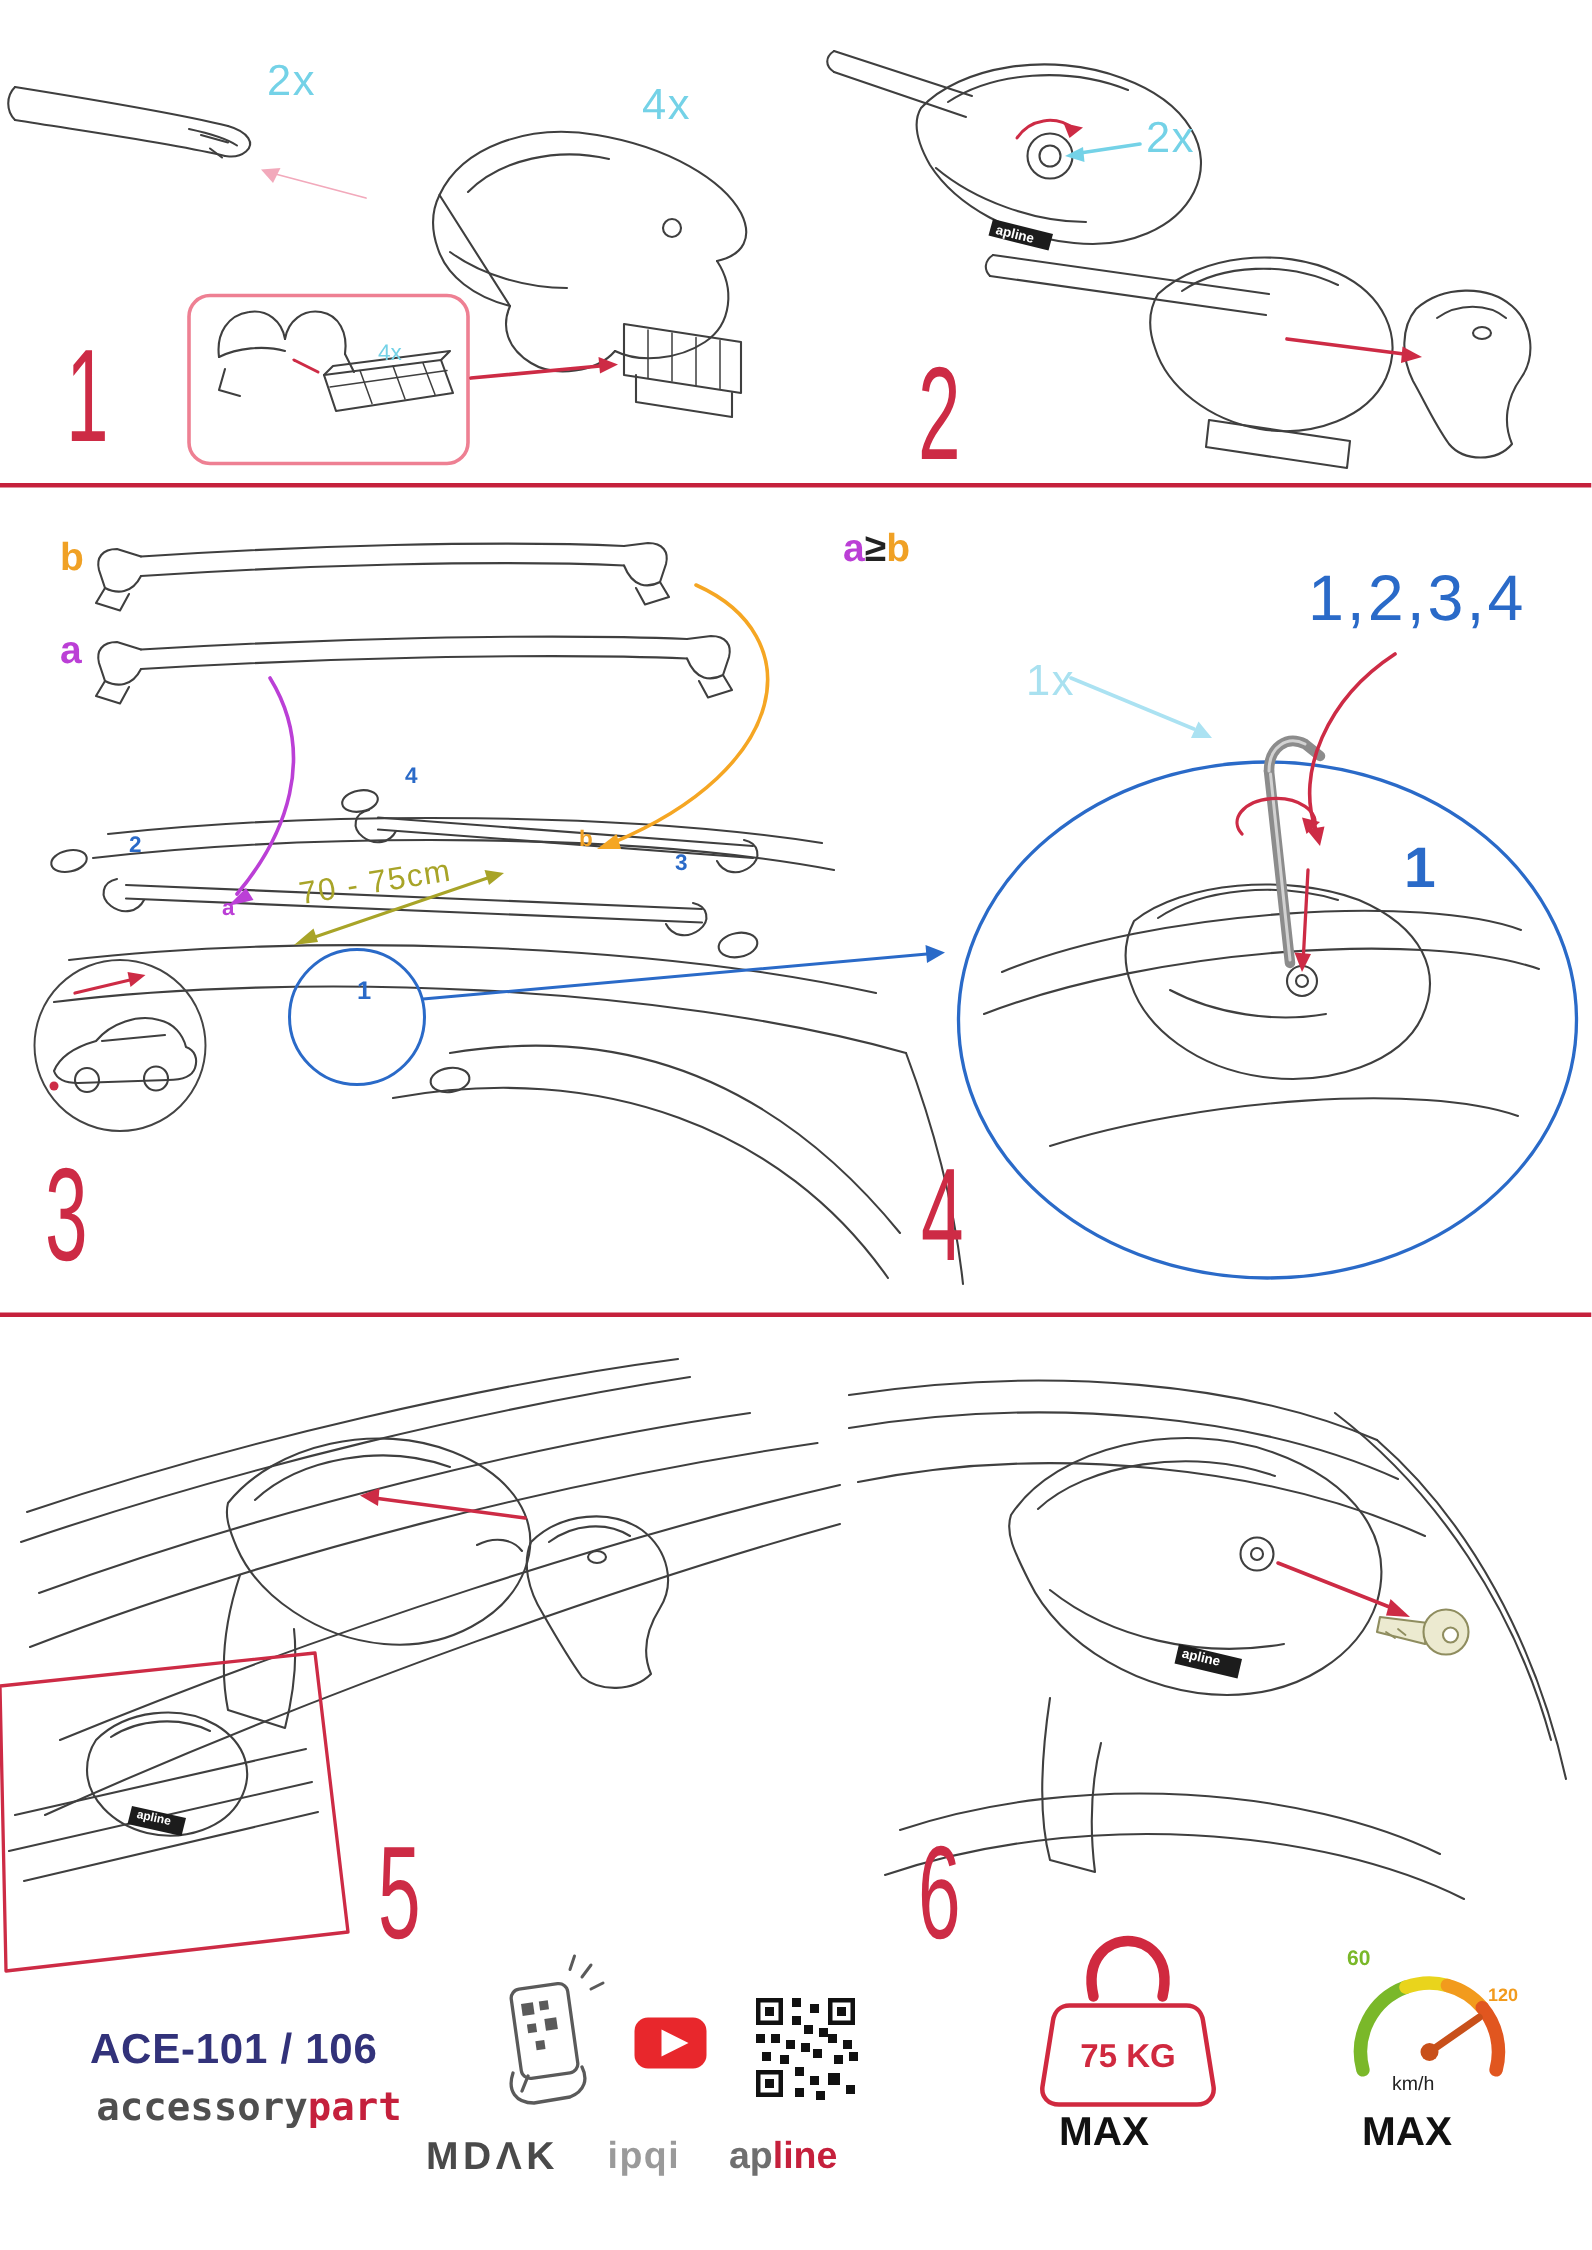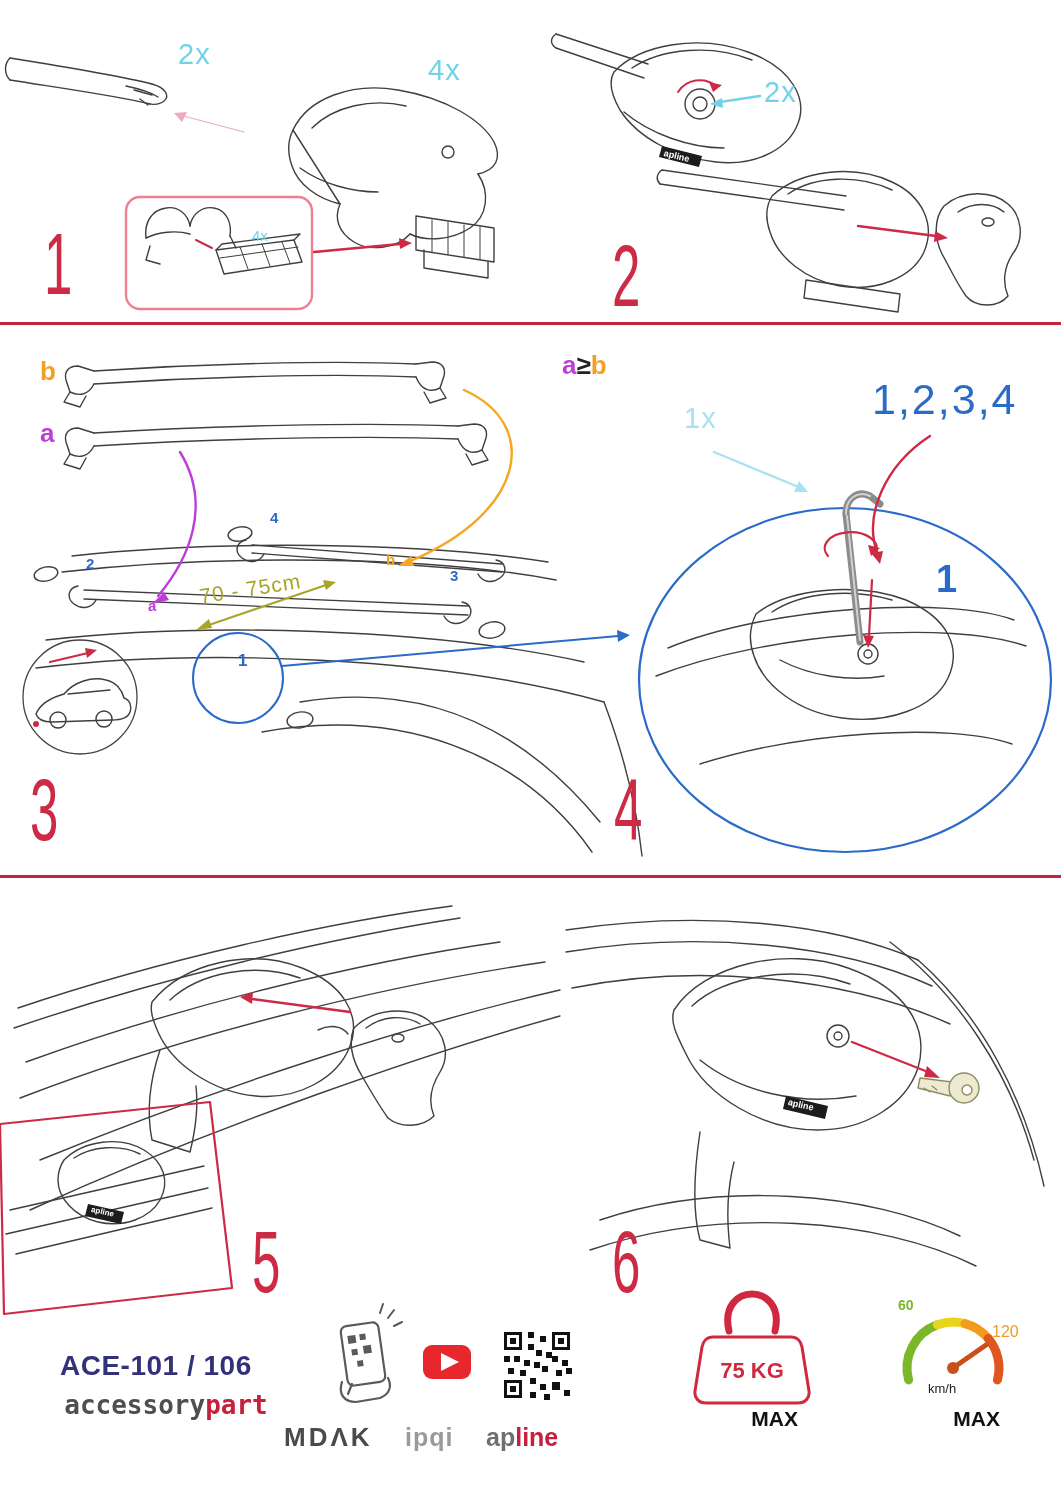--- a/index.html
+++ b/index.html
@@ -25,23 +25,23 @@
   .divider{position:absolute;left:0;width:1061px;height:3px;background:#c5203c;z-index:2}
   .foot-logo{color:#fff;font-weight:bold;transform-origin:left top}
   .model{font-size:28px;font-weight:bold;color:#32327a;letter-spacing:.5px;width:212px;text-align:left}
   .brand{font-family:"DejaVu Sans Mono",monospace;font-size:26px;font-weight:bold;width:212px;text-align:center}
   .brand .g{color:#4f4f4f}.brand .r{color:#c5203c}
   .logo-md{font-size:26px;font-weight:bold;color:#4a4a4a;letter-spacing:3px}
   .logo-ipqi{font-size:25px;font-weight:bold;color:#9a9a9a;letter-spacing:1px}
   .logo-ap{font-size:25px;font-weight:bold}
   .logo-ap .g{color:#6f6f6f}.logo-ap .r{color:#c5203c}
   .kg{font-size:22px;font-weight:bold;color:#d0293f;width:92px;text-align:center}
-  .max{font-size:21px;font-weight:bold;color:#111;width:92px;text-align:right}
+  .max{font-size:27px;font-weight:bold;color:#111;width:92px;text-align:left}
   .sp-lo{font-size:14px;font-weight:bold;color:#7ab829}
-  .sp-hi{font-size:16px;font-weight:normal;color:#f29b1d}
+  .sp-hi{font-size:12px;font-weight:bold;color:#f29b1d}
   .kmh{font-size:13px;color:#222;width:52px;text-align:left}
 </style>
 </head>
 <body>
 
 <div class="page">
 
 <svg class="art" width="1061" height="1500" viewBox="0 0 1061 1500">
   <g stroke="#3f3f3f" stroke-width="1.4" fill="none" stroke-linecap="round" stroke-linejoin="round">
 
@@ -337,21 +337,21 @@
 <div class="lbl pos blue" style="left:450px;top:568px">3</div>
 <div class="lbl pos purple" style="left:148px;top:598px">a</div>
 <div class="lbl measure" style="left:198px;top:586px">70 - 75cm</div>
 <div class="lbl ref-sm" style="left:238px;top:652px">1</div>
 <div class="lbl stepnum" style="left:30px;top:766px">3</div>
 
 <div class="lbl cond" style="left:562px;top:352px">
   <span class="purple">a</span><span class="dark">≥</span><span class="orange">b</span>
 </div>
 <div class="lbl seq" style="left:872px;top:378px">1,2,3,4</div>
-<div class="lbl qty qty-light" style="left:684px;top:404px">1x</div>
+<div class="lbl qty qty-light" style="left:684px;top:440px">1x</div>
 <div class="lbl ref-big" style="left:936px;top:560px">1</div>
 <div class="lbl stepnum" style="left:614px;top:766px">4</div>
 
 <div class="divider" style="top:875px"></div>
 
 <div class="lbl foot-logo" style="left:92px;top:1206px;font-size:8px;transform:rotate(12deg)">apline</div>
 <div class="lbl stepnum" style="left:252px;top:1218px">5</div>
 
 <div class="lbl foot-logo" style="left:789px;top:1098px;font-size:9px;transform:rotate(13deg)">apline</div>
 <div class="lbl stepnum" style="left:612px;top:1218px">6</div>

